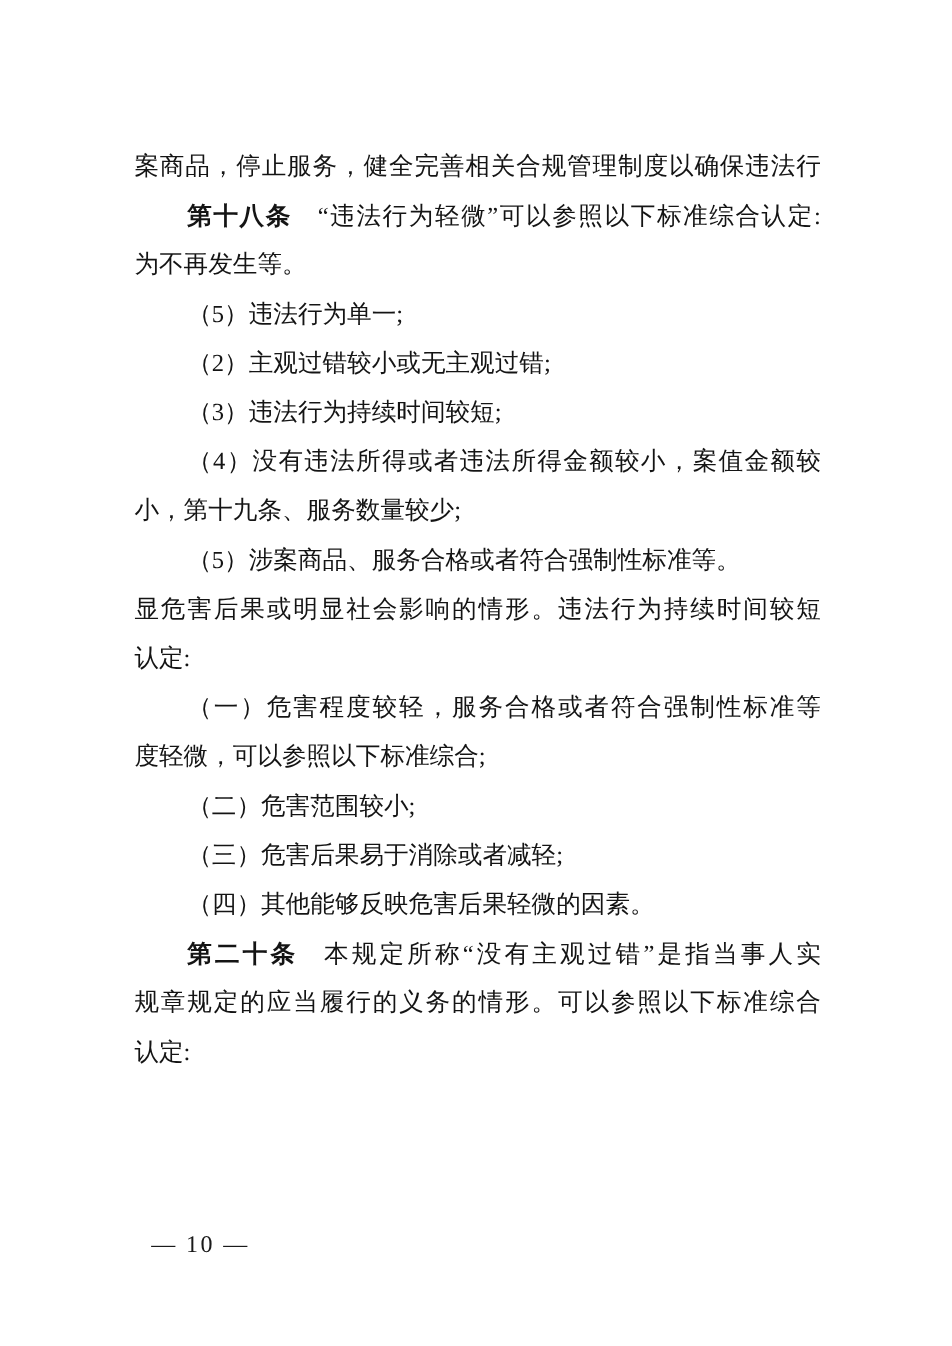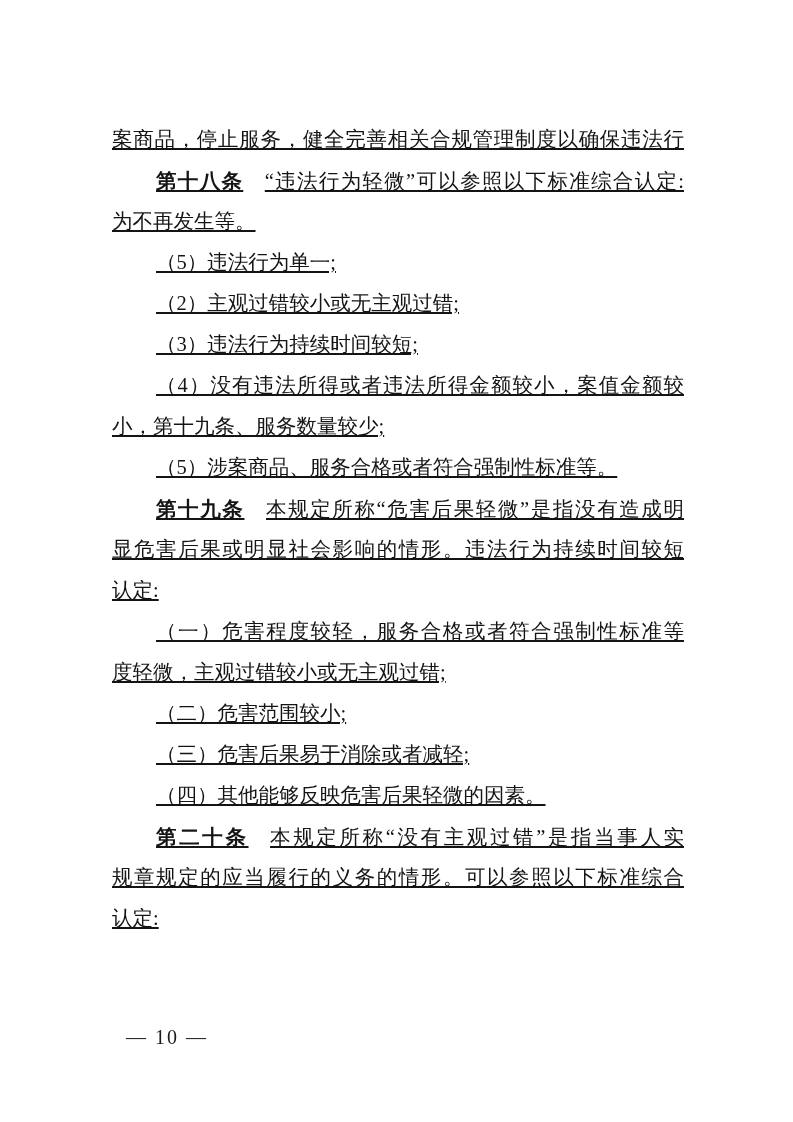--- a/index.html
+++ b/index.html
@@ -21,21 +21,20 @@
     left: 112px;
     top: 119px;
     width: 572px;
     font-size: 20.5px;
     line-height: 41px;
   }
   .line {
     height: 41px;
     white-space: normal;
     text-align: left;
-    text-decoration: underline;
   }
   .indent {
     text-indent: 44px;
   }
   .justify {
     text-align: justify;
     text-align-last: justify;
   }
   .art {
     font-weight: bold;
@@ -64,29 +63,26 @@
 
     <div class="line">为不再发生等。</div>
 
     <div class="line indent">（5）违法行为单一;</div>
     <div class="line indent">（2）主观过错较小或无主观过错;</div>
     <div class="line indent">（3）违法行为持续时间较短;</div>
     <div class="line indent justify">（4）没有违法所得或者违法所得金额较小，案值金额较</div>
     <div class="line">小，第十九条、服务数量较少;</div>
     <div class="line indent">（5）涉案商品、服务合格或者符合强制性标准等。</div>
 
-    <div class="line indent justify">
-      <span class="art">第十九条</span><span>本规定所称“危害后果轻微”是指没有造成明</span>
-    </div>
 
     <div class="line justify">显危害后果或明显社会影响的情形。违法行为持续时间较短</div>
     <div class="line">认定:</div>
 
     <div class="line indent justify">（一）危害程度较轻，服务合格或者符合强制性标准等</div>
-    <div class="line">度轻微，主观过错较小或无主观过错;</div>
+    <div class="line">度轻微，可以参照以下标准综合;</div>
     <div class="line indent">（二）危害范围较小;</div>
     <div class="line indent">（三）危害后果易于消除或者减轻;</div>
     <div class="line indent">（四）其他能够反映危害后果轻微的因素。</div>
 
     <div class="line indent justify">
       <span class="art">第二十条</span><span>本规定所称“没有主观过错”是指当事人实</span>
     </div>
 
     <div class="line justify">规章规定的应当履行的义务的情形。可以参照以下标准综合</div>
     <div class="line">认定:</div>

